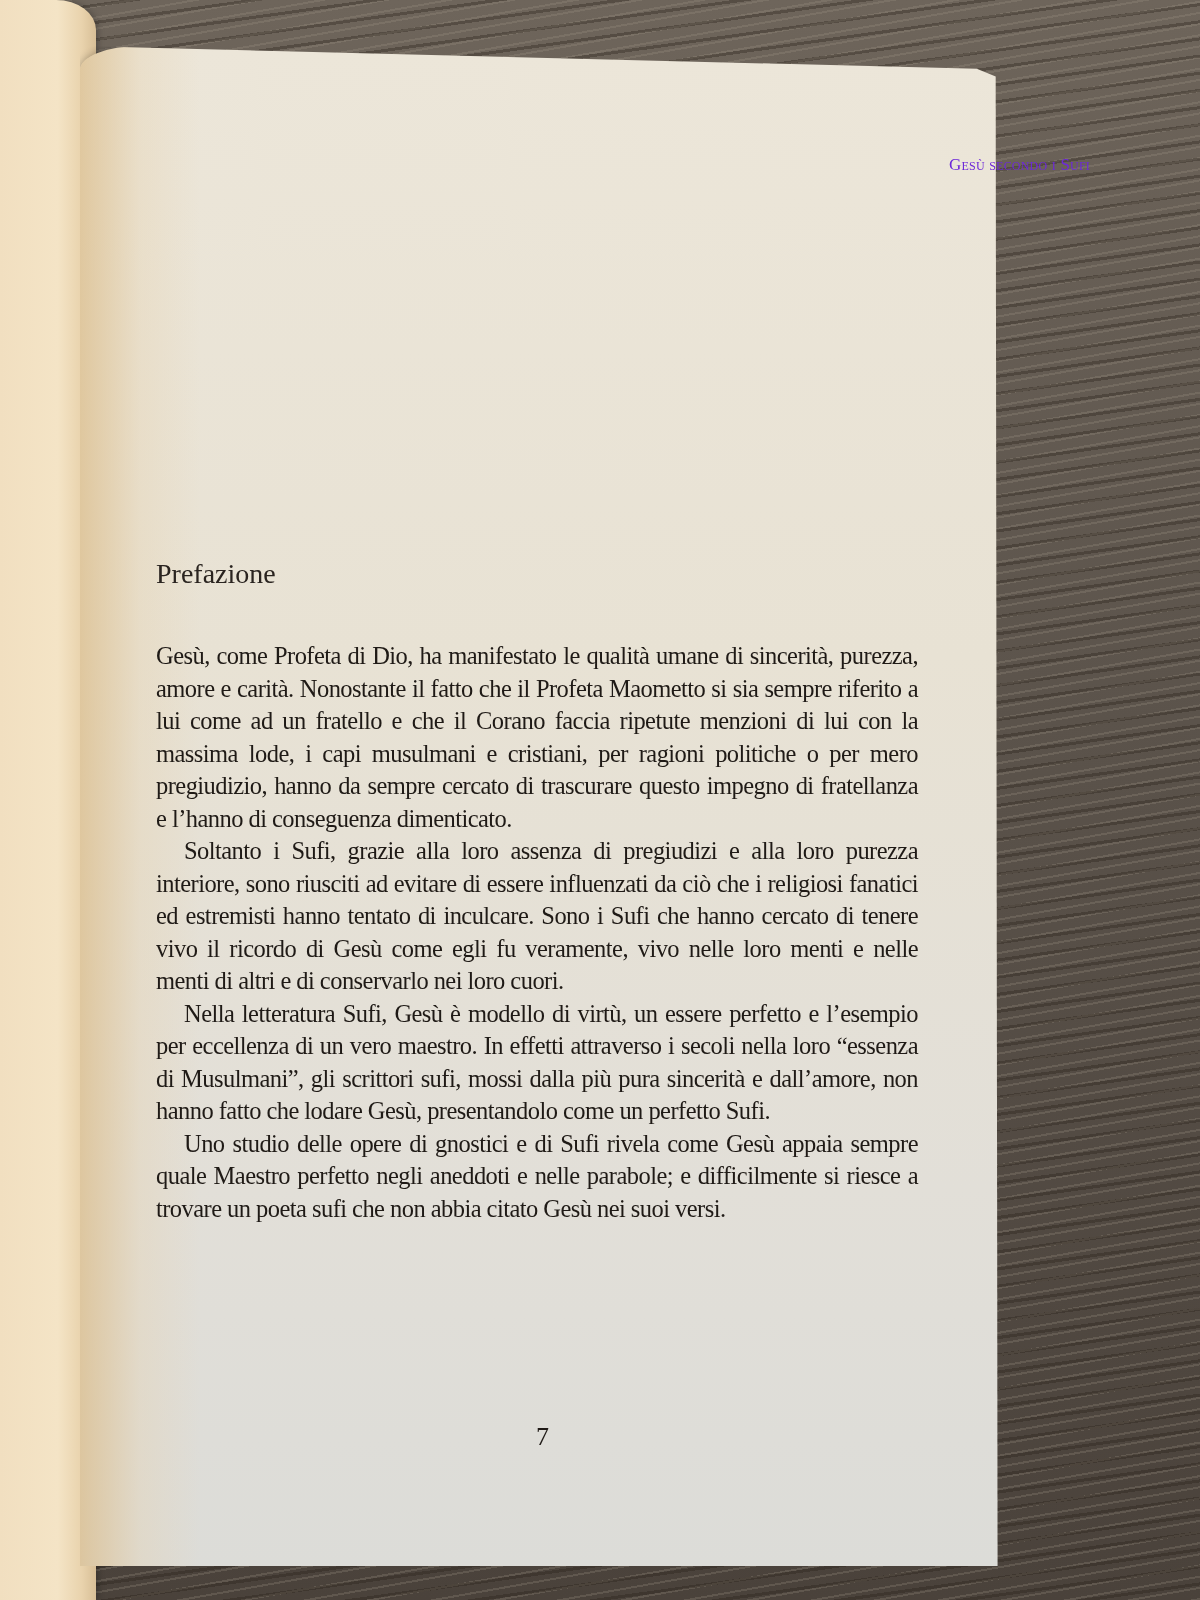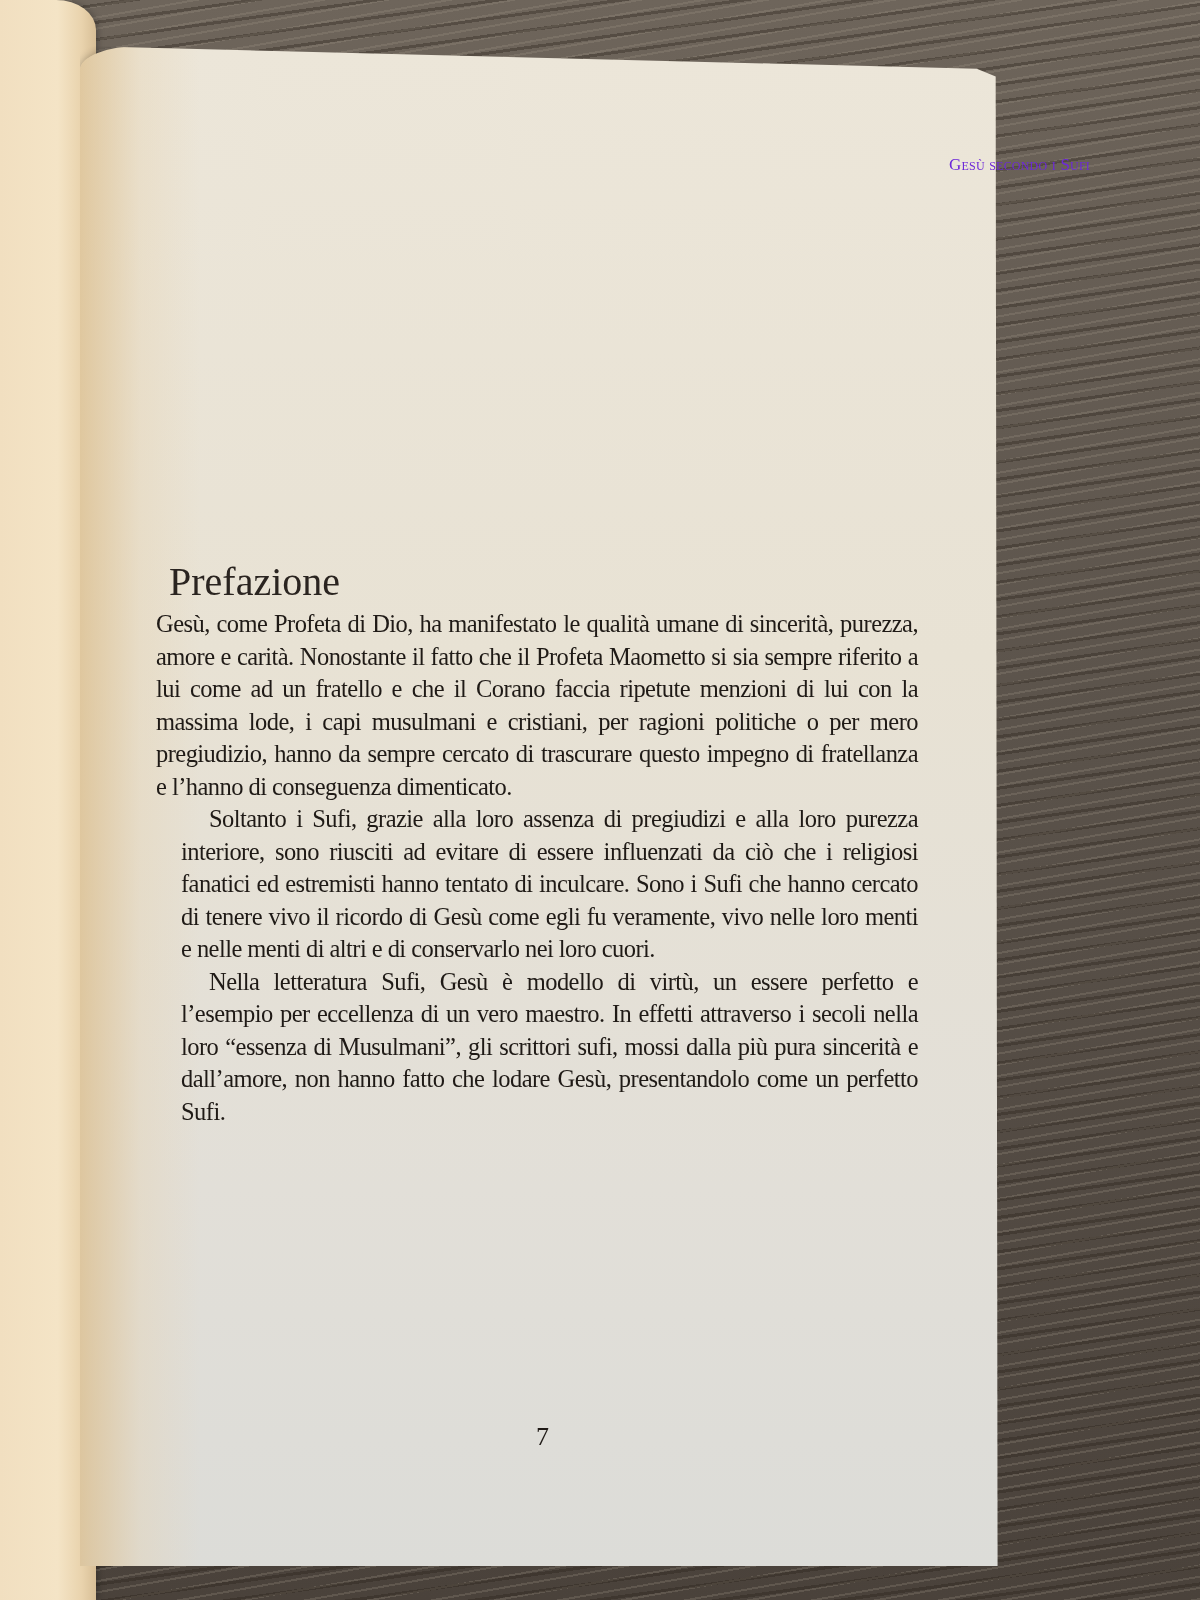--- a/index.html
+++ b/index.html
@@ -25,45 +25,46 @@
       border-top-left-radius: 60px 24px;
       clip-path: polygon(0 0, 95% 1.5%, 97% 2%, 97.2% 100%, 0 100%);
       box-shadow: 0 0 8px rgba(0,0,0,0.3);
     }
     .running-head {
       position: absolute; right: 110px; top: 155px;
       font-size: 17px; color: #6d28d9; letter-spacing: 0.2px;
       font-variant: small-caps;
     }
     .chapter-title {
-      position: absolute; left: 169px; top: 558px;
-      font-size: 40px; color: #2a2420; font-weight: normal; margin: 0;
+      position: absolute; left: 156px; top: 558px;
+      font-size: 28px; color: #2a2420; font-weight: normal; margin: 0;
     }
     .body-text {
-      position: absolute; left: 156px; top: 608px; width: 762px;
+      position: absolute; left: 156px; top: 640px; width: 762px;
       font-size: 24.5px; line-height: 32.5px; color: #1f1a16;
       text-align: justify; letter-spacing: -0.55px;
     }
     .body-text p { margin: 0; text-indent: 0; }
-    .body-text p + p { text-indent: 28px; margin-left: 25px; }
+    .body-text p + p { text-indent: 28px; }
     .page-number {
       position: absolute; left: 536px; top: 1422px;
       font-size: 26px; color: #1f1a16;
     }
   </style>
 </head>
 <body>
 
 <div class="left-page"></div>
 
 <div class="right-page"></div>
 
 <div class="running-head">Gesù secondo i Sufi</div>
 
 <h1 class="chapter-title">Prefazione</h1>
 
 <div class="body-text">
   <p>Gesù, come Profeta di Dio, ha manifestato le qualità umane di sincerità, purezza, amore e carità. Nonostante il fatto che il Profeta Maometto si sia sempre riferito a lui come ad un fratello e che il Corano faccia ripetute menzioni di lui con la massima lode, i capi musulmani e cristiani, per ragioni politiche o per mero pregiudizio, hanno da sempre cercato di trascurare questo impegno di fratellanza e l’hanno di conseguenza dimenticato.</p>
   <p>Soltanto i Sufi, grazie alla loro assenza di pregiudizi e alla loro purezza interiore, sono riusciti ad evitare di essere influenzati da ciò che i religiosi fanatici ed estremisti hanno tentato di inculcare. Sono i Sufi che hanno cercato di tenere vivo il ricordo di Gesù come egli fu veramente, vivo nelle loro menti e nelle menti di altri e di conservarlo nei loro cuori.</p>
   <p>Nella letteratura Sufi, Gesù è modello di virtù, un essere perfetto e l’esempio per eccellenza di un vero maestro. In effetti attraverso i secoli nella loro “essenza di Musulmani”, gli scrittori sufi, mossi dalla più pura sincerità e dall’amore, non hanno fatto che lodare Gesù, presentandolo come un perfetto Sufi.</p>
+  <p>Uno studio delle opere di gnostici e di Sufi rivela come Gesù appaia sempre quale Maestro perfetto negli aneddoti e nelle parabole; e difficilmente si riesce a trovare un poeta sufi che non abbia citato Gesù nei suoi versi.</p>
 </div>
 
 <div class="page-number">7</div>
 
 </body></html>

